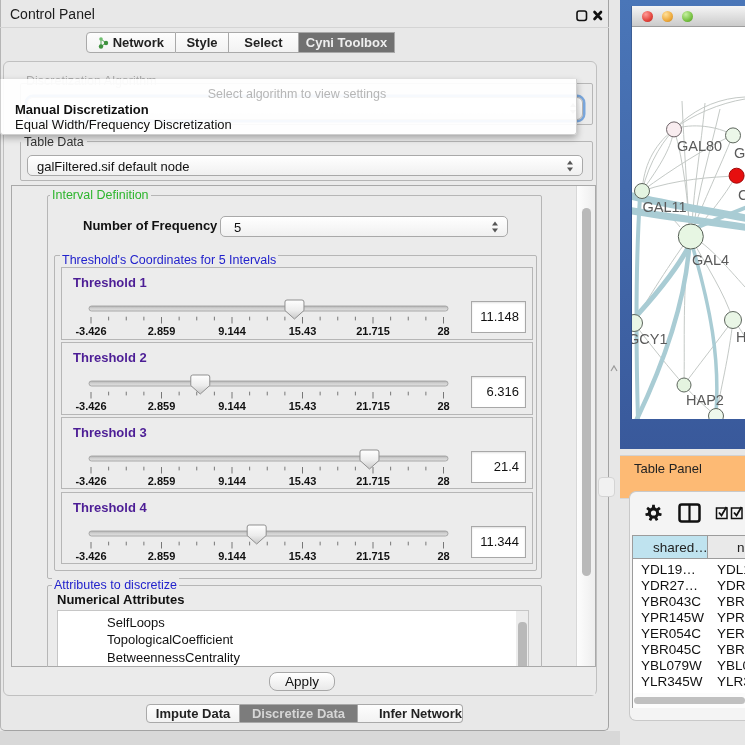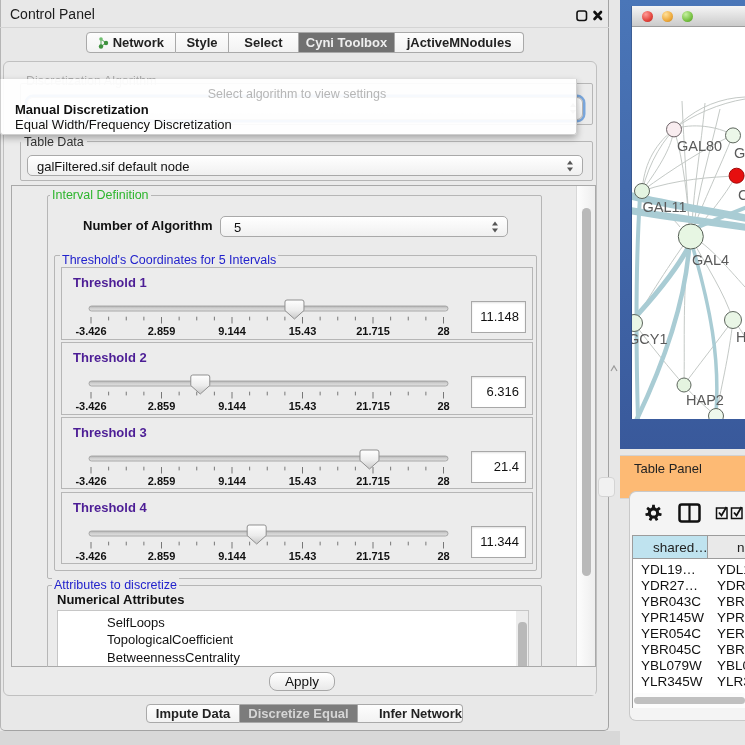--- a/index.html
+++ b/index.html
@@ -82,21 +82,20 @@
 <div class="abs seg" style="left:86px; top:32px;">
   <div class="tb first" style="width:90px;"><svg width="11" height="14" viewBox="0 0 11 14" style="vertical-align:-3px;">
         <path d="M3 3 L3 10.5 M3 3 L8 7 M3 10.5 L8 7" stroke="#56a156" stroke-width="1" fill="none"></path>
         <circle cx="3" cy="3" r="1.8" fill="#6fbf6f"></circle>
         <circle cx="3" cy="10.5" r="2.2" fill="#3e913e"></circle>
         <circle cx="8" cy="7" r="2.2" fill="#3e913e"></circle>
       </svg> Network</div>
   <div class="tb" style="width:53px;">Style</div>
   <div class="tb" style="width:70px;">Select</div>
   <div class="tb sel" style="width:96px;">Cyni Toolbox</div>
-  <div class="tb last" style="width:129px;">jActiveMNodules</div>
 </div>
 
 <div class="abs" id="panel"></div>
 
 <div class="groupbox" style="left:20px; top:83px; width:573px; height:42px;"></div>
 <div class="abs" style="left:27px; top:97px; width:556px; height:23px; background:linear-gradient(#ffffff,#eeeeee); border:1px solid #b5b5b5; border-radius:6px; box-shadow:0 0 0 2.5px rgba(110,160,218,0.9);"></div>
 <svg class="abs" style="left:569px; top:102px;" width="8" height="13" viewBox="0 0 8 13">
     <path d="M4 1 L7 5 L1 5 Z" fill="#9a9a9a"></path>
     <path d="M4 12 L7 8 L1 8 Z" fill="#9a9a9a"></path>
   </svg>
@@ -112,21 +111,21 @@
 </div>
 
 <div class="abs" style="left:11px; top:185px; width:585px; height:482px; border:1px solid #a9a9a9; background:#ebebeb;"></div>
 
 <div class="abs" style="left:576px; top:186px; width:19px; height:480px; background:linear-gradient(90deg,#fdfdfd,#eeeeee); border-left:1px solid #d8d8d8;"></div>
 <div class="abs" style="left:582px; top:208px; width:9px; height:368px; background:#b9b9b9; border-radius:5px;"></div>
 
 <div class="groupbox" style="left:47px; top:195px; width:495px; height:384px;"></div>
 <div class="grouplabel" style="left:50px; top:188px; color:#2db52d; background:#ebebeb; padding:0 2px;">Interval Definition</div>
 
-<div class="abs" style="left:83px; top:218px; font-size:13px; font-weight:bold; color:#111;">Number of Algorithm</div>
+<div class="abs" style="left:83px; top:218px; font-size:13px; font-weight:bold; color:#111;">Number of Frequency</div>
 <div class="maccombo" style="left:220px; top:216px; width:288px; height:21px;">
   <span class="txt" style="left:13px;">5</span>
   <svg class="arr" width="8" height="13" viewBox="0 0 8 13">
       <path d="M4 1 L7 5 L1 5 Z" fill="#555"></path>
       <path d="M4 12 L7 8 L1 8 Z" fill="#555"></path>
     </svg>
 </div>
 
 <div class="groupbox" style="left:54px; top:255px; width:483px; height:316px;"></div>
 <div class="grouplabel" style="left:60px; top:253px; color:#2222cc; background:#ebebeb; padding:0 2px;">Threshold's Coordinates for 5 Intervals</div>
@@ -330,21 +329,21 @@
 </div>
 <div class="abs" style="left:516px; top:611px; width:12px; height:55px; background:#ededed;"></div>
 <div class="abs" style="left:518px; top:622px; width:9px; height:44px; background:#b9b9b9; border-radius:4px 4px 0 0;"></div>
 
 <div class="abs" style="left:12px; top:667px; width:583px; height:28px; background:#ebebeb;"></div>
 
 <div class="abs" id="applybtn">Apply</div>
 
 <div class="abs seg" style="left:146px; top:704px; height:19px;">
   <div class="tb first" style="width:94px; height:19px; line-height:18px;">Impute Data</div>
-  <div class="tb sel" style="width:118px; height:19px; line-height:18px; background:#7c7c7c; color:#d6d6d6;">Discretize Equal</div>
+  <div class="tb sel" style="width:118px; height:19px; line-height:18px; background:#7c7c7c; color:#d6d6d6;">Discretize Data</div>
   <div class="tb last" style="width:105px; height:19px; line-height:18px;text-align:right;">Infer Network</div>
 </div>
 
 <div class="abs" style="left:598px; top:477px; width:17px; height:20px; background:#f1f1f1; border:1px solid #d4d4d4; border-radius:4px;"></div>
 <svg class="abs" style="left:610px; top:364px;" width="8" height="10" viewBox="0 0 8 10">
     <path d="M1 7 L4 2 L7 7" fill="none" stroke="#9a9a9a" stroke-width="1.2"></path>
   </svg>
 
 <div class="abs" id="netwin"></div>
 <div class="abs" id="netinner">

